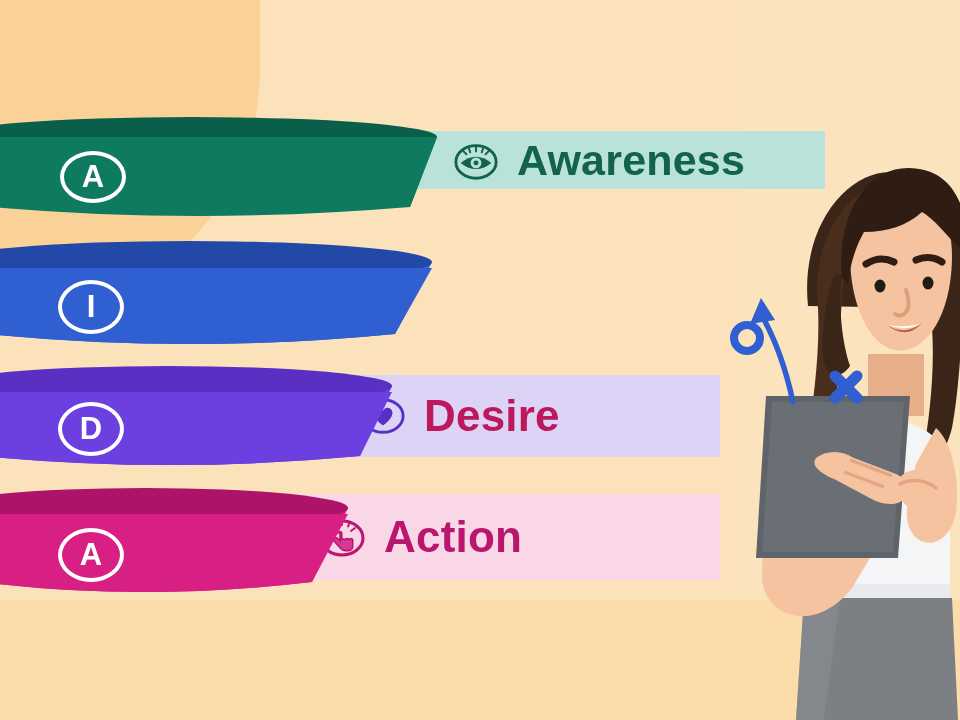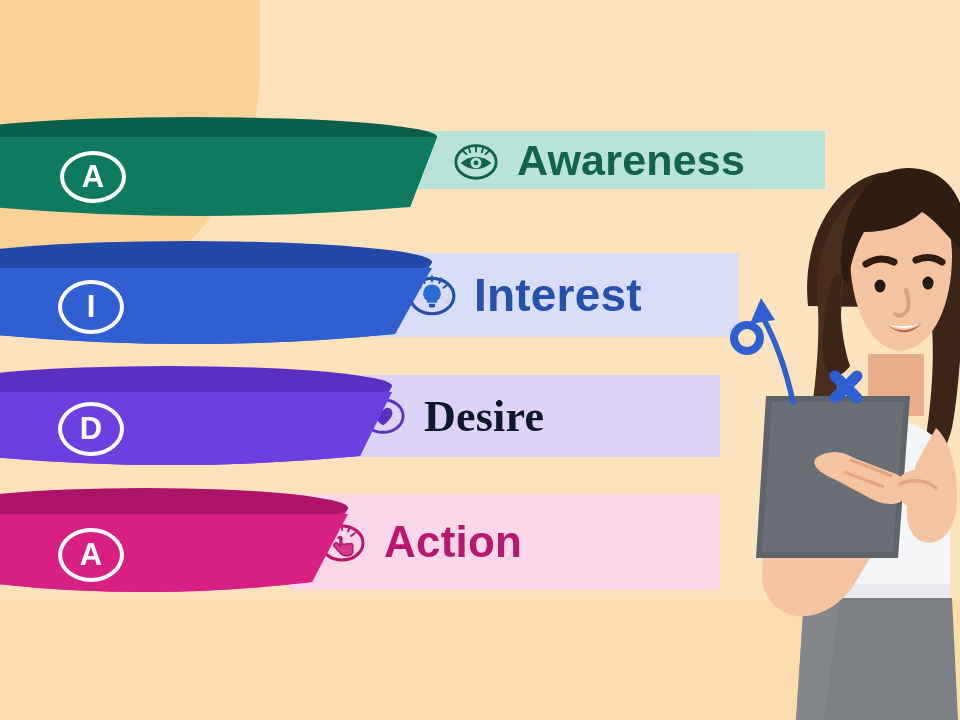--- a/index.html
+++ b/index.html
@@ -36,22 +36,22 @@
   }
   .bar .txt{
     font-weight:700;letter-spacing:.2px;white-space:nowrap;
   }
 
   #bar-awareness{left:415px;top:131px;width:410px;height:58px;background:#b9e3d8;}
   #bar-awareness .txt{font-size:43px;color:#13614f;}
   #bar-interest {left:373px;top:253px;width:366px;height:84px;background:#d9dcf7;}
   #bar-interest .txt{font-size:46px;color:#2351ab;}
   #bar-desire   {left:330px;top:375px;width:390px;height:82px;background:#ddd3f7;}
-  #bar-desire   .txt{font-size:44px;color:#0f172a;font-family:Liberation Serif, serif;}
-  #bar-action   {left:290px;top:494px;width:430px;height:96px;background:#fad7e7;}
+  #bar-desire   .txt{font-size:44px;color:#be185d;}
+  #bar-action   {left:290px;top:494px;width:430px;height:86px;background:#fad7e7;}
   #bar-action   .txt{font-size:44px;color:#b9166e;}
 
   
   #funnel{position:absolute;left:-60px;top:110px;width:520px;height:500px;}
   .seg{position:absolute;}
   .seg svg{display:block;}
 
   
   .badge{
     position:absolute;display:flex;align-items:center;justify-content:center;
@@ -89,37 +89,20 @@
           <line x1="16" y1="10" x2="18" y2="16"></line>
           <line x1="32" y1="10" x2="30" y2="16"></line>
           <line x1="10" y1="14" x2="14" y2="18"></line>
           <line x1="38" y1="14" x2="34" y2="18"></line>
         </g>
       </svg>
     </span>
     <span class="txt" style="margin-left:18px;">Awareness</span>
   </div>
 
-  <div class="bar" id="bar-interest">
-    <span class="ic" style="margin-left:34px;">
-      <svg width="50" height="50" viewBox="0 0 48 48">
-        <ellipse cx="24" cy="25" rx="21" ry="17" fill="none" stroke="#2351ab" stroke-width="3"></ellipse>
-        <path d="M24 14 a8.5 8.5 0 0 0 -5 15.3 l0 2.2 l10 0 l0 -2.2 A8.5 8.5 0 0 0 24 14 Z" fill="#2b6bd4"></path>
-        <rect x="21" y="32.5" width="6" height="3.4" rx="1.1" fill="#2351ab"></rect>
-        <g stroke="#2351ab" stroke-width="1.9" stroke-linecap="round">
-          <line x1="24" y1="6" x2="24" y2="11"></line>
-          <line x1="15" y1="8" x2="17" y2="12.5"></line>
-          <line x1="33" y1="8" x2="31" y2="12.5"></line>
-          <line x1="9" y1="14" x2="13" y2="17"></line>
-          <line x1="39" y1="14" x2="35" y2="17"></line>
-        </g>
-      </svg>
-    </span>
-    <span class="txt" style="margin-left:17px;">Interest</span>
-  </div>
 
   <div class="bar" id="bar-desire">
     <span class="ic" style="margin-left:30px;">
       <svg width="46" height="46" viewBox="0 0 48 48">
         <ellipse cx="24" cy="24" rx="21" ry="17" fill="none" stroke="#5a2fc4" stroke-width="3"></ellipse>
         <path d="M24 34 C 13 26 12 19 17 16 C 20.5 14 23 16.5 24 18.5 C 25 16.5 27.5 14 31 16 C 36 19 35 26 24 34 Z" fill="#5a2fc4"></path>
       </svg>
     </span>
     <span class="txt" style="margin-left:18px;">Desire</span>
   </div>

